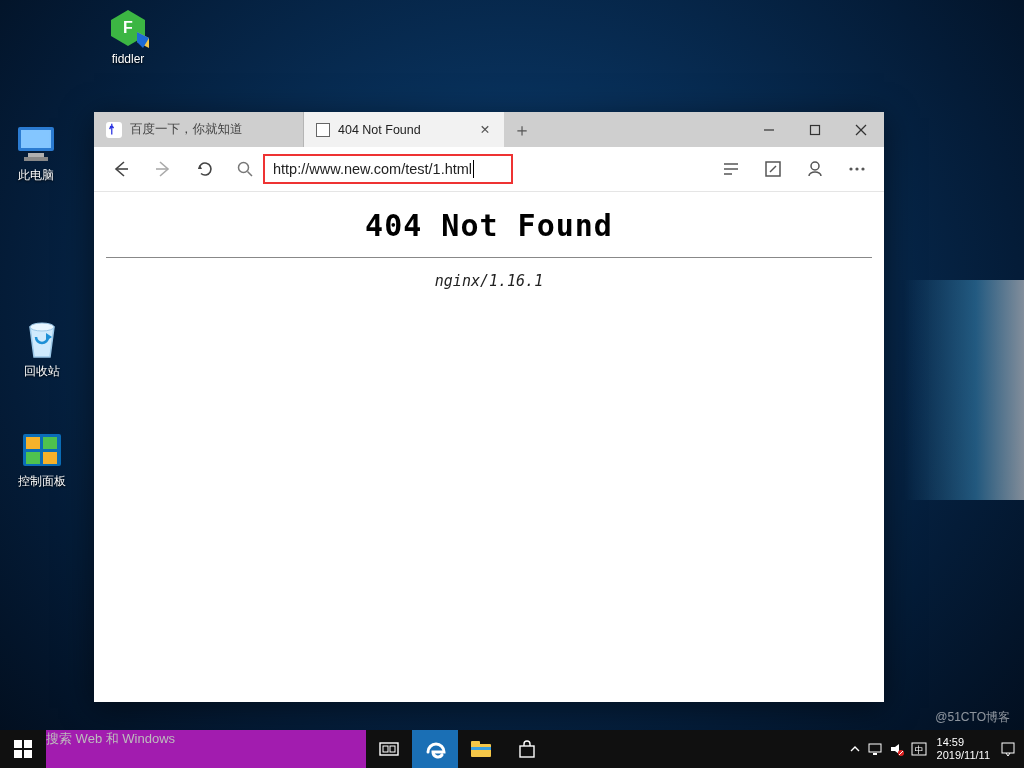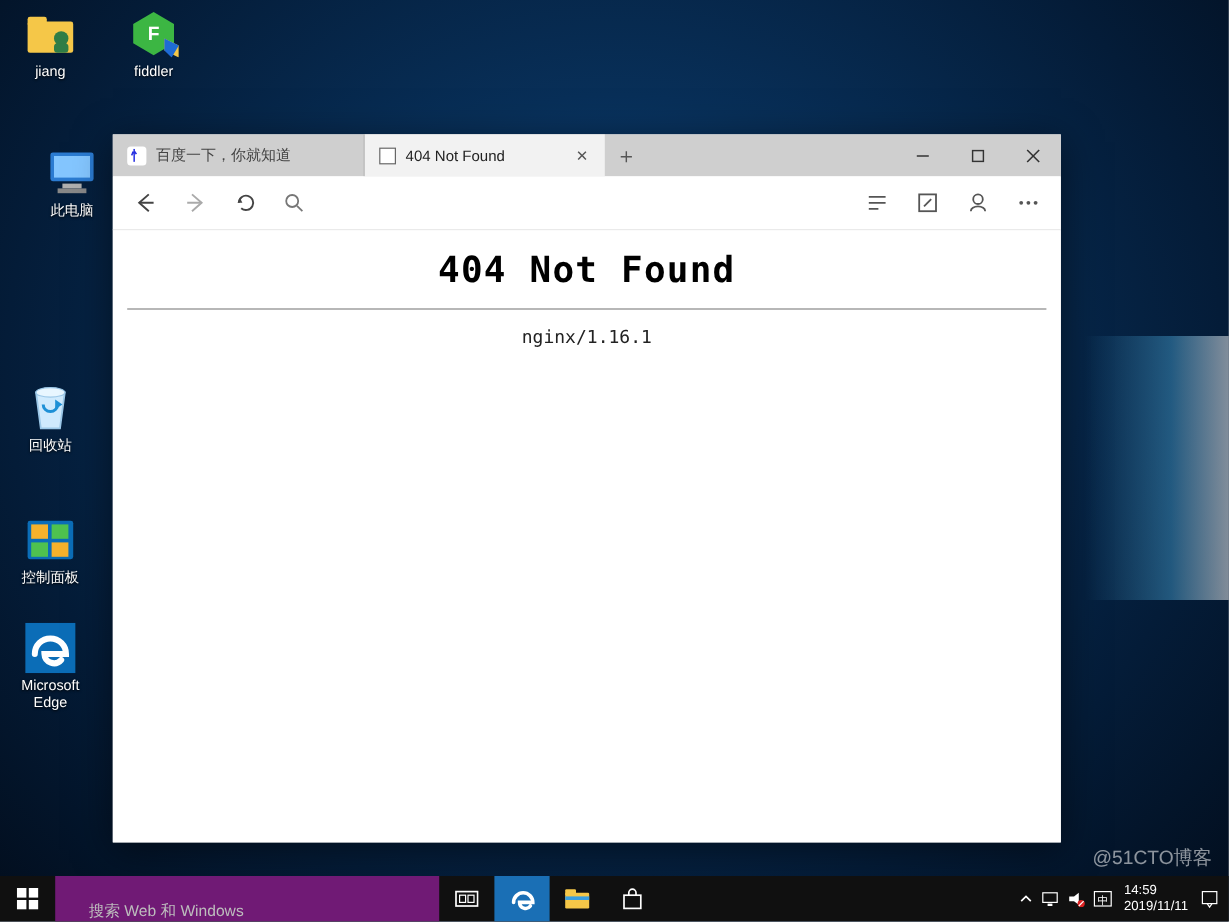--- a/index.html
+++ b/index.html
@@ -22,64 +22,53 @@
   .win-btn { width:46px; display:flex; align-items:center; justify-content:center; color:#444; }
   .toolbar { height:45px; background:#fff; border-bottom:1px solid #e5e5e5; display:flex; align-items:center; padding:0 6px; gap:0; }
   .t-btn { width:42px; height:44px; display:flex; align-items:center; justify-content:center; color:#555; }
   .addr-wrap { flex:1; display:flex; align-items:center; height:32px; border:1px solid transparent; }
   .search-ic { width:36px; display:flex; align-items:center; justify-content:center; color:#888;}
   .addr-box { height:30px; border:2px solid #e33; padding:0 8px; display:flex; align-items:center; font-size:14.5px; background:#fff; color:#222; min-width:250px;}
   .addr-box .cursor-bar { display:inline-block; width:1px; height:18px; background:#000; margin-left:1px;}
   .content { flex:1; background:#fff; padding:14px 12px 0; overflow:hidden; }
   .content h1 { text-align:center; font-family:"SimSun","Nimbus Mono",monospace; font-weight:600; font-size:30px; letter-spacing:1px; margin:2px 0 14px; }
   .content hr { border:none; border-top:1px solid #888; margin:0 0 14px; }
-  .content .srv { text-align:center; font-family:"SimSun","Nimbus Mono",monospace; font-size:15px; color:#222; }
+  .content .srv { text-align:center; font-family:"SimSun","Nimbus Mono",monospace; font-size:15px; color:#222;font-style:italic; }
   .favicon-baidu { width:16px; height:16px; background:#fff; border-radius:3px; display:flex; align-items:center; justify-content:center; color:#2932E1; font-size:11px; font-weight:bold;}
   .favicon-page { width:14px; height:14px; border:1px solid #666; background:#fff; position:relative;}
   
   .taskbar { position:absolute; left:0; bottom:0; width:100%; height:38px; background:#101010; display:flex; align-items:stretch; color:#fff; }
   .start { width:46px; display:flex; align-items:center; justify-content:center; }
-  .searchbox { width:320px; background:#701a75; display:flex; align-items:flex-end; padding-left:28px; color:#bdbdbd; font-size:13px;}
+  .searchbox { width:320px; background:#a21caf; display:flex; align-items:flex-start; padding-left:0; color:#bdbdbd; font-size:13px;}
   .tb-btn { width:46px; display:flex; align-items:center; justify-content:center; }
   .tb-btn.active { background:#1a6fb5; }
   .tray { margin-left:auto; display:flex; align-items:center; gap:6px; padding:0 8px; font-size:11px;}
   .tray .clock { text-align:left; line-height:1.2; padding:0 4px;}
-  .watermark { position:absolute; right:14px; bottom:42px; color:rgba(255,255,255,.55); font-size:16px;}
+  .watermark { position:absolute; right:14px; bottom:42px; color:rgba(255,255,255,.55); font-size:12px;}
   .win-light { position:absolute; right:0; top:280px; width:120px; height:220px; background:linear-gradient(90deg,rgba(255,255,255,0) 0%,rgba(90,200,255,.35) 60%,rgba(255,255,255,.5) 100%); pointer-events:none;}
   svg { display:block; }
 </style>
 </head>
 <body>
 
 <div class="desktop">
   <div class="win-light"></div>
 
-  <div class="d-icon" style="left:6px;top:8px">
-    <div class="glyph">
-      <svg width="42" height="36">
-          <rect x="2" y="8" width="38" height="26" rx="2" fill="#f5c748"></rect>
-          <rect x="2" y="4" width="16" height="8" rx="2" fill="#f5c748"></rect>
-          <circle cx="30" cy="22" r="6" fill="#2f7d46"></circle>
-          <rect x="24" y="26" width="12" height="8" rx="3" fill="#2f7d46"></rect>
-        </svg>
-    </div>
-    <span class="lbl">jiang</span>
-  </div>
   <div class="d-icon" style="left:92px;top:8px">
     <div class="glyph">
       <svg width="42" height="40">
           <polygon points="21,2 38,12 38,28 21,38 4,28 4,12" fill="#3cb643"></polygon>
           <text x="21" y="25" text-anchor="middle" fill="#fff" font-size="16" font-weight="bold">F</text>
           <polygon points="30,24 42,30 42,40 30,34" fill="#f5c748"></polygon>
           <polygon points="30,24 42,30 36,40 30,34" fill="#1e6bd6"></polygon>
         </svg>
     </div>
     <span class="lbl">fiddler</span>
   </div>
-  <div class="d-icon" style="left:24px;top:124px">
+  <div class="d-icon" style="left:0;top:124px">
     <div class="glyph">
       <svg width="44" height="38">
           <rect x="4" y="2" width="36" height="24" rx="2" fill="#2b7bd1"></rect>
           <rect x="7" y="5" width="30" height="18" fill="#84c6ff"></rect>
           <rect x="14" y="28" width="16" height="4" fill="#b0b0b0"></rect>
           <rect x="10" y="32" width="24" height="4" fill="#888"></rect>
         </svg>
     </div>
     <span class="lbl">此电脑</span>
   </div>
@@ -99,29 +88,20 @@
     <div class="glyph">
       <svg width="40" height="42">
           <path d="M8 8 L32 8 L28 38 L12 38 Z" fill="#cfeafd" stroke="#9cc8e8" stroke-width="1.5"></path>
           <ellipse cx="20" cy="8" rx="12" ry="4" fill="#e8f6ff" stroke="#9cc8e8"></ellipse>
           <path d="M14 18 a6 6 0 1 0 12 0" fill="none" stroke="#1e90d6" stroke-width="2.5"></path>
           <polygon points="24,14 30,18 24,22" fill="#1e90d6"></polygon>
         </svg>
     </div>
     <span class="lbl">回收站</span>
   </div>
-  <div class="d-icon" style="left:6px;top:520px">
-    <div class="glyph">
-      <svg width="42" height="42">
-          <rect width="42" height="42" fill="#0b6db7"></rect>
-          <path d="M8 26 a13 13 0 1 1 26 0 h-18 a8 8 0 0 0 14 5" fill="none" stroke="#fff" stroke-width="5" stroke-linecap="round"></path>
-        </svg>
-    </div>
-    <span class="lbl">Microsoft Edge</span>
-  </div>
 </div>
 
 <div class="edge-win">
   <div class="tab-strip">
     <div class="tab inactive">
       <span class="favicon-baidu">忄</span>
       <span class="title">百度一下，你就知道</span>
     </div>
     <div class="tab active">
       <span class="favicon-page"></span>
@@ -168,20 +148,24 @@
           <polygon points="3,10 7,10 5,6" fill="#444"></polygon>
         </svg>
       </div>
     <div class="addr-wrap">
       <div class="search-ic">
           <svg width="18" height="18">
             <circle cx="7.5" cy="7.5" r="5" fill="none" stroke="#777" stroke-width="1.5"></circle>
             <line x1="11.5" y1="11.5" x2="16" y2="16" stroke="#777" stroke-width="1.5"></line>
           </svg>
         </div>
+      <div class="addr-box">
+        <span>http://www.new.com/test/1.html</span>
+          <span class="cursor-bar"></span>
+      </div>
     </div>
     <div class="t-btn">
         <svg width="20" height="20">
           <line x1="3" y1="5" x2="17" y2="5" stroke="#555" stroke-width="1.5"></line>
           <line x1="3" y1="10" x2="17" y2="10" stroke="#555" stroke-width="1.5"></line>
           <line x1="3" y1="15" x2="11" y2="15" stroke="#555" stroke-width="1.5"></line>
         </svg>
       </div>
     <div class="t-btn">
         <svg width="20" height="20">

